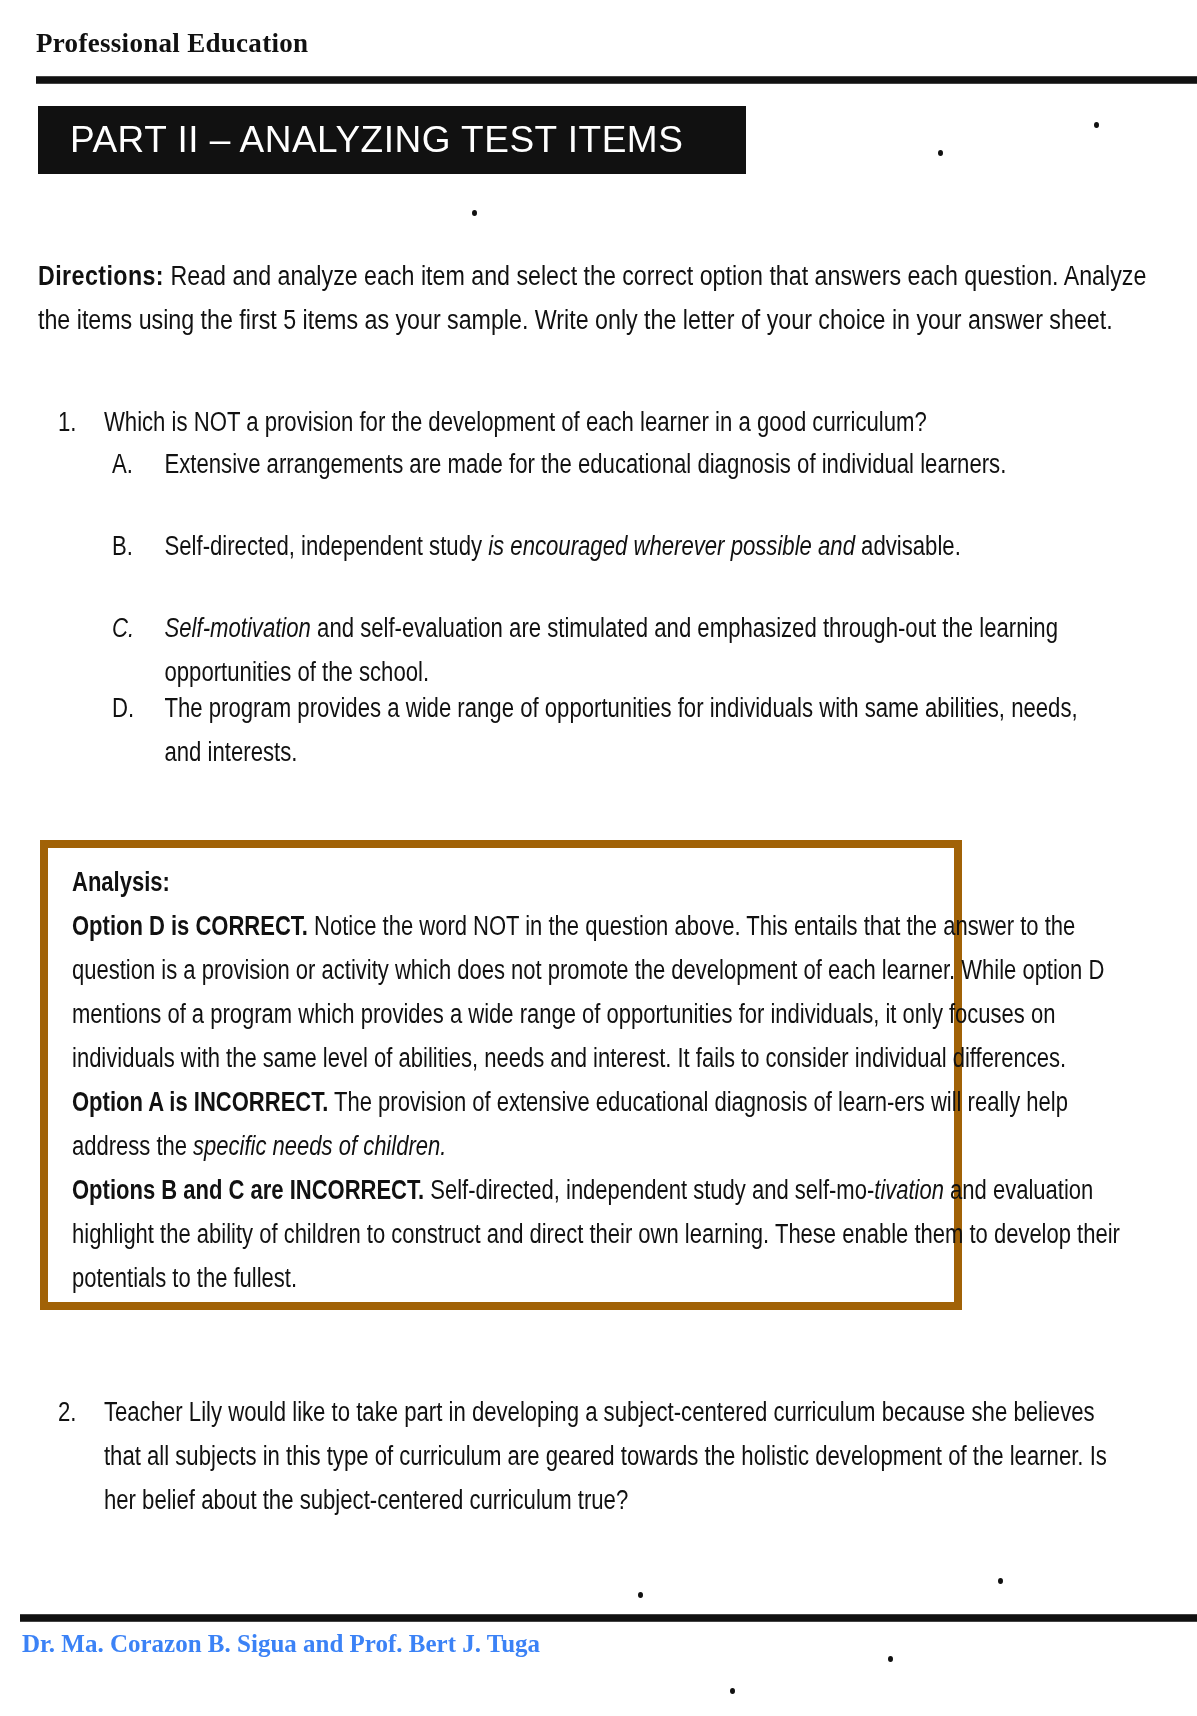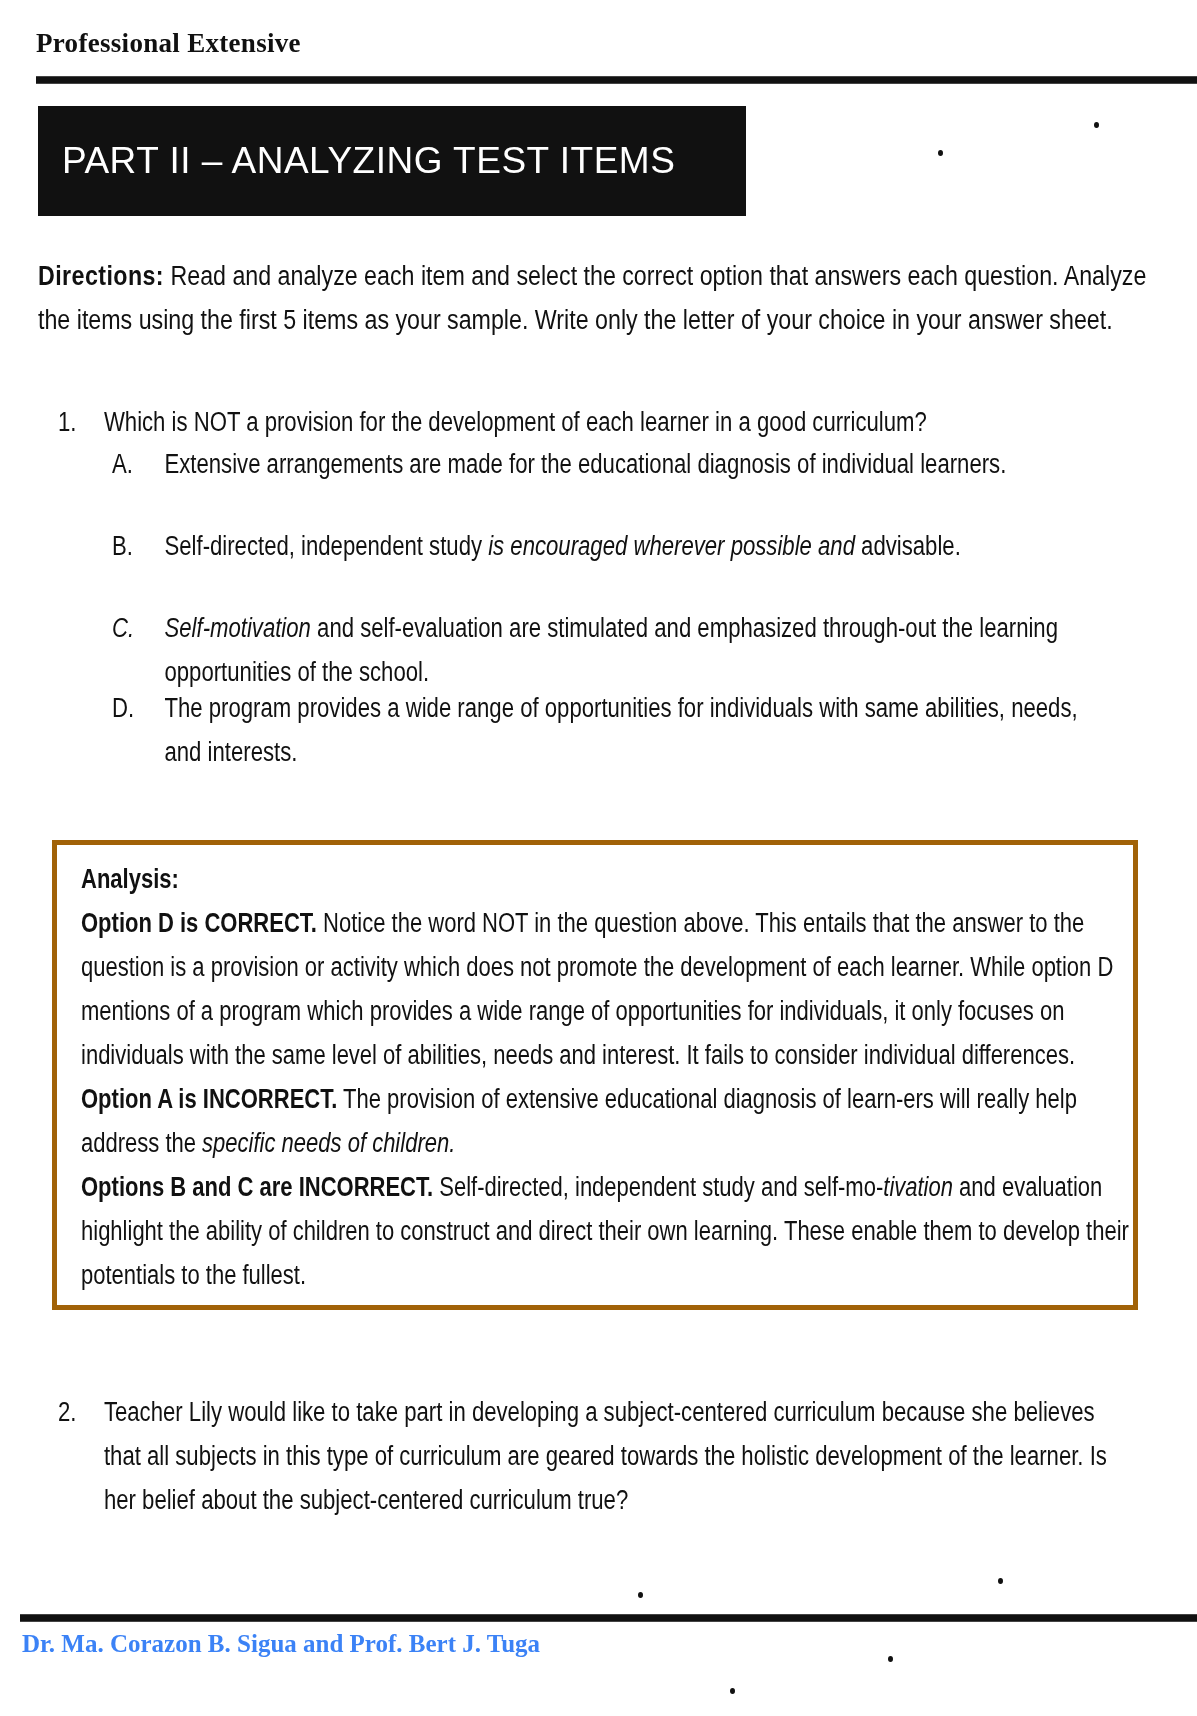--- a/index.html
+++ b/index.html
@@ -12,62 +12,62 @@
     font-family: "Liberation Serif", "DejaVu Serif", serif;
     font-size: 27px; font-weight: bold; letter-spacing: 0.3px; color: #111;
   }
   .rule {
     position: absolute; left: 36px; right: 0; height: 6px;
     background: #111; border-top: 1px solid #444; border-bottom: 1px solid #444;
   }
   .rule.top { top: 76px; }
   .rule.bottom { top: 1614px; left: 20px; }
   .part-banner {
-    position: absolute; left: 38px; top: 106px; width: 708px; height: 110px;
+    position: absolute; left: 38px; top: 106px; width: 708px; height: 68px;
     background: #111; color: #fff; box-sizing: border-box;
-    padding-left: 24px; display: flex; align-items: center;
+    padding-left: 32px; display: flex; align-items: center;
     font-size: 37px; letter-spacing: 0.5px;
   }
   .directions {
     position: absolute; left: 38px; top: 254px; width: 1140px;
     font-size: 27px; line-height: 44px; transform: scaleX(0.86); transform-origin: left top;
     width: 1318px;
   }
   .directions .lbl { font-weight: bold; letter-spacing: 0.5px; }
   .q {
     position: absolute; font-size: 27px; line-height: 44px;
     transform: scaleX(0.82); transform-origin: left top;
   }
   .q-num { position: absolute; left: 0; top: 0; }
   .q-text { position: absolute; left: 56px; top: 0; width: 1250px; }
   .opt-letter { position: absolute; left: 0; top: 0; }
   .opt-text { position: absolute; left: 64px; top: 0; width: 1110px; }
   .italic { font-style: italic; }
   .analysis-box {
-    position: absolute; left: 52px; top: 840px; width: 1086px; height: 470px;
-    border: 5px solid #a16207; box-sizing: border-box;
+    position: absolute; left: 40px; top: 840px; width: 922px; height: 470px;
+    border: 8px solid #a16207; box-sizing: border-box;
   }
   .analysis-inner {
     position: absolute; left: 24px; top: 12px; width: 1310px;
     font-size: 27px; line-height: 44px;
     transform: scaleX(0.815); transform-origin: left top;
   }
   .analysis-inner p { margin: 0; }
   .b { font-weight: bold; }
   .footer-authors {
     position: absolute; left: 22px; top: 1630px;
     font-family: "Liberation Serif", "DejaVu Serif", serif;
     font-size: 25px; font-weight: bold; color: #3b82f6;
   }
   .speck { position: absolute; width: 5px; height: 6px; background: #111; border-radius: 50%; }
 </style>
 </head>
 <body>
 
-<div class="header-title">Professional Extensive</div>
+<div class="header-title">Professional Education</div>
 <div class="rule top"></div>
 
 <div class="part-banner">
   <span>PART II – ANALYZING TEST ITEMS</span>
 </div>
 
 <div class="directions">
   <span class="lbl">Directions:</span><span> Read and analyze each item and select the correct option that answers each question.  Analyze the items using the first 5 items as your sample.  Write only the letter of your choice in your answer sheet.</span>
 </div>
 

